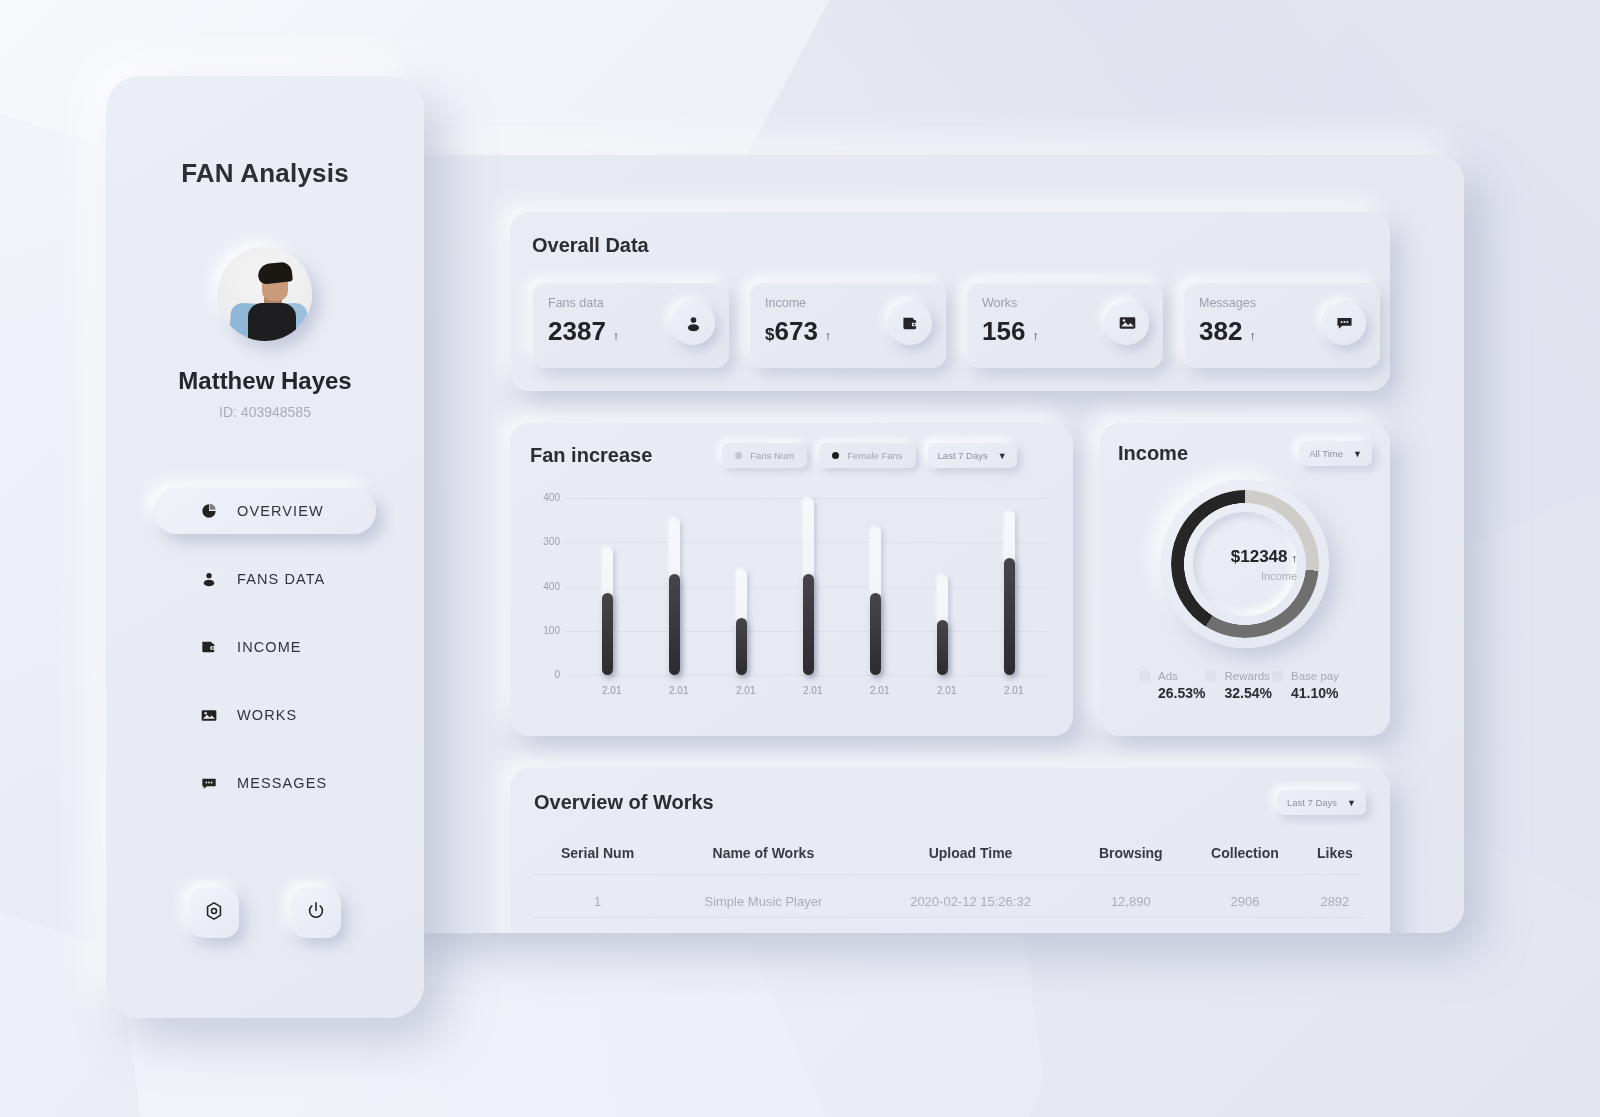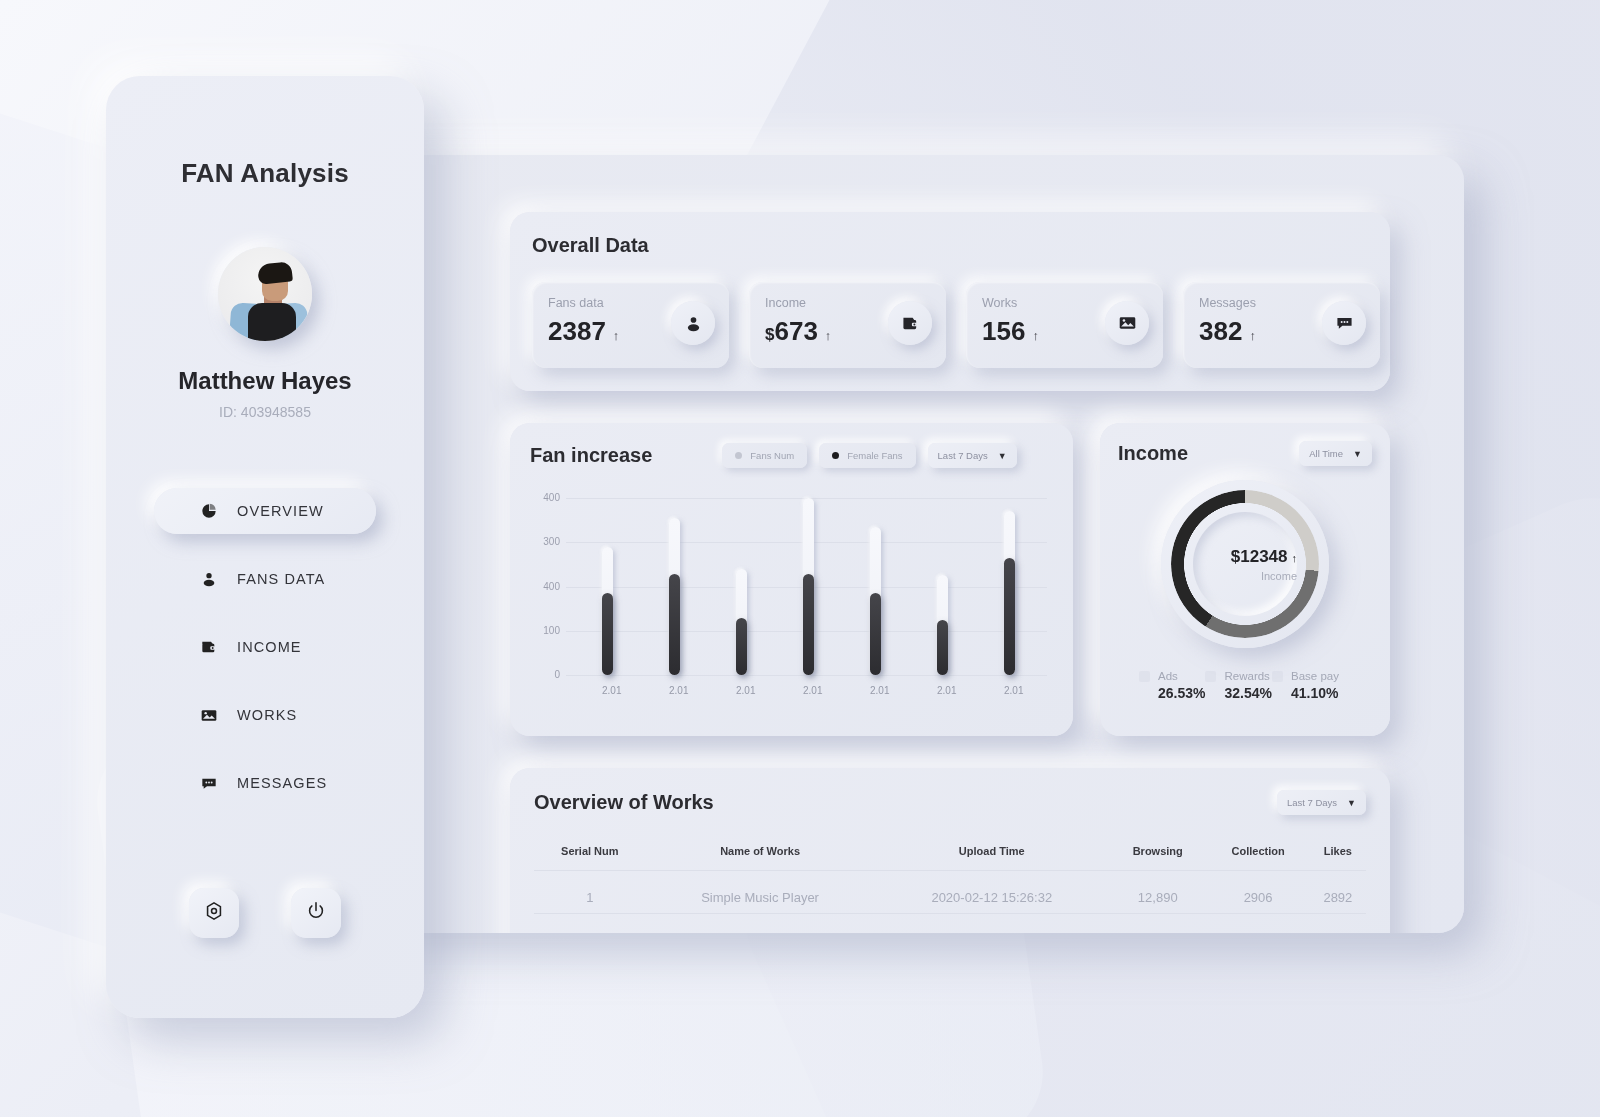--- a/index.html
+++ b/index.html
@@ -206,21 +206,21 @@
   .leg { display: flex; flex-direction: column; }
   .leg-top { display: flex; align-items: center; gap: 8px; }
   .leg-sw { width: 11px; height: 11px; border-radius: 2px; }
   .leg-name { font-size: 11.5px; color: #a4a8b6; }
   .leg-pct { font-size: 14px; font-weight: bold; color: #2b2b30; margin-top: 3px; margin-left: 19px; }
 
   
   .works-card { position: absolute; left: 248px; top: 613px; width: 880px; height: 210px; padding: 22px 24px 0 24px; overflow: hidden; }
   .works-head { display: flex; align-items: center; justify-content: space-between; }
   .tbl { width: 100%; margin-top: 22px; border-collapse: collapse; }
-  .tbl th { font-size: 11px; font-weight: bold; color: #3a3a40; padding: 8px 0 13px; }
+  .tbl th { font-size: 14px; font-weight: bold; color: #3a3a40; padding: 8px 0 13px; }
   .tbl td { font-size: 13px; color: #a9adbb; padding: 19px 0 8px; text-align: center; }
   .tbl thead tr { border-bottom: 1px solid #dcdfe9; }
   .tbl tbody tr { border-bottom: 1px solid #dcdfe9; }
 </style>
 </head>
 <body>
 
 <div class="bg-wrap">
   <div class="bg-base"></div>
   <div class="bg-shape-a"></div>

